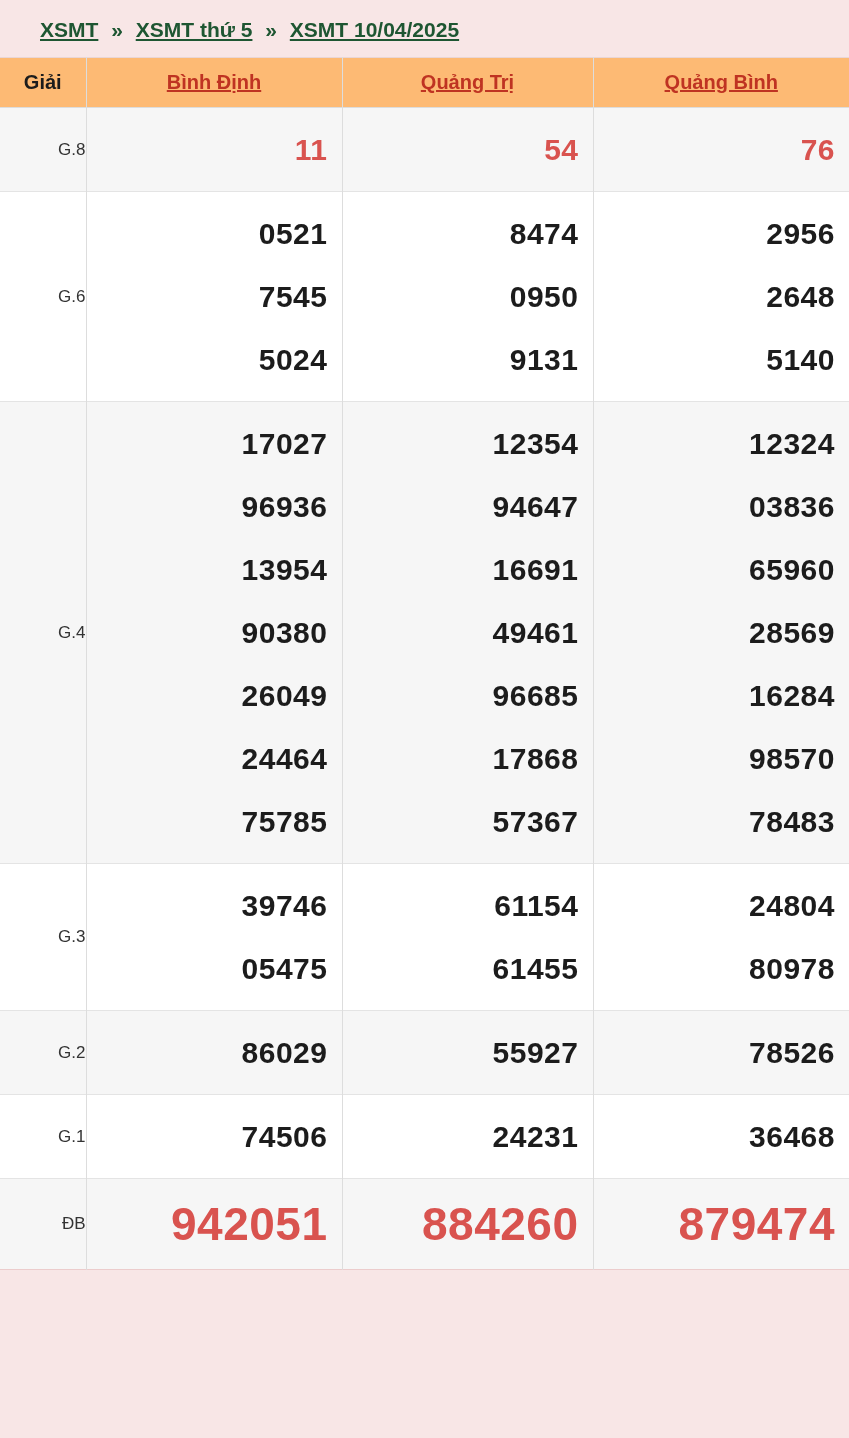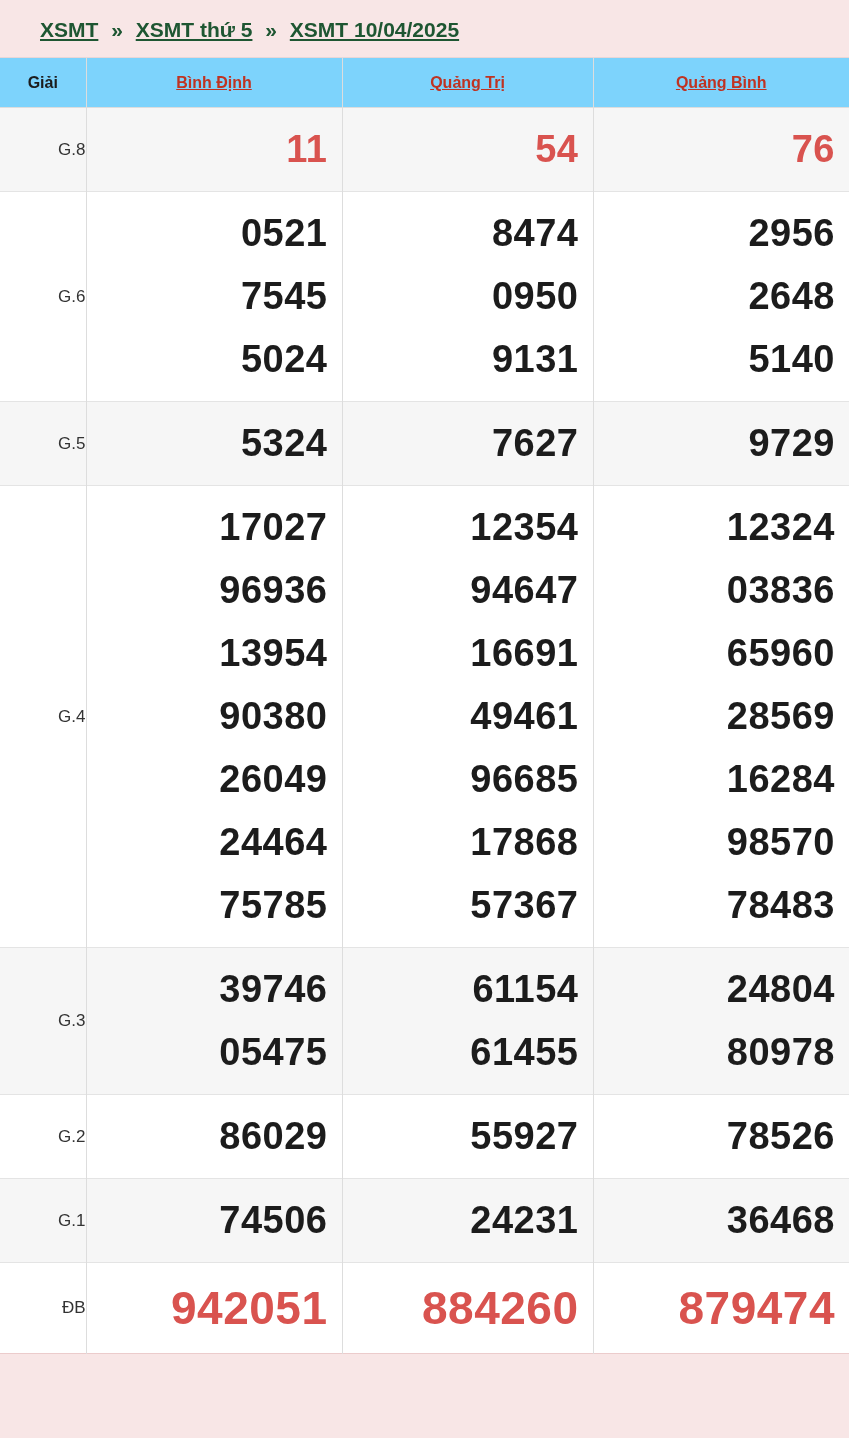--- a/index.html
+++ b/index.html
@@ -41,43 +41,43 @@
     border-bottom:1px solid #eccccc;
   }
   col.c-prize{width:86px;}
   col.c-bd{width:256px;}
   col.c-qt{width:251px;}
   col.c-qb{width:256px;}
   th,td{border-left:1px solid #dddddd;padding:0;}
   th:first-child,td:first-child{border-left:none;}
   thead th{
     height:50px;
-    font-size:16px;font-weight:bold;
+    font-size:20px;font-weight:bold;
     text-align:center;vertical-align:middle;
-    background:#7dd3fc;
+    background:#fdba74;
     border-bottom:1px solid #dddddd;
   }
   th.prize-h{color:#1c1c1c;}
   th.prov-h{
     color:var(--header-red);
     text-decoration:underline;
     cursor:pointer;
   }
   tbody tr{border-top:1px solid #e4e4e4;}
   tbody tr:first-child{border-top:none;}
   tbody tr:nth-child(odd){background:var(--stripe-gray);}
   td.prize{
     font-size:17px;color:#333333;
     text-align:right;vertical-align:middle;
     padding-left:18px;
   }
   td.nums{
     text-align:right;vertical-align:middle;
     padding:10px 14px 10px 0;
-    font-weight:bold;font-size:38px;color:#1c1c1c;
+    font-weight:bold;font-size:30px;color:#1c1c1c;
     letter-spacing:0.5px;
   }
   .num{height:63px;line-height:63px;}
   tr.hl td.nums{color:var(--number-red);}
   tr.jackpot td.nums{font-size:46px;}
   tr.jackpot .num{height:70px;line-height:70px;}
 </style>
 </head>
 <body>
 
@@ -131,32 +131,20 @@
             <div class="num">0950</div>
             <div class="num">9131</div>
           </td>
           <td class="nums">
             <div class="num">2956</div>
             <div class="num">2648</div>
             <div class="num">5140</div>
           </td>
         </tr>
         <tr>
-          <td class="prize">G.5</td>
-          <td class="nums">
-            <div class="num">5324</div>
-          </td>
-          <td class="nums">
-            <div class="num">7627</div>
-          </td>
-          <td class="nums">
-            <div class="num">9729</div>
-          </td>
-        </tr>
-        <tr>
           <td class="prize">G.4</td>
           <td class="nums">
             <div class="num">17027</div>
             <div class="num">96936</div>
             <div class="num">13954</div>
             <div class="num">90380</div>
             <div class="num">26049</div>
             <div class="num">24464</div>
             <div class="num">75785</div>
           </td>

